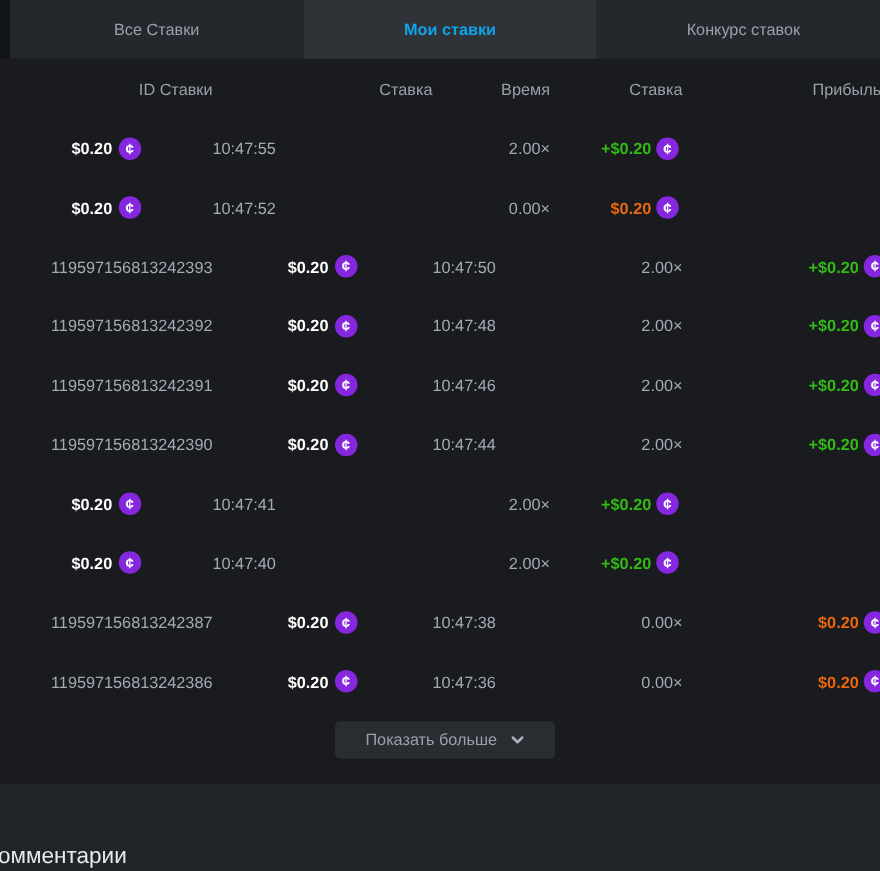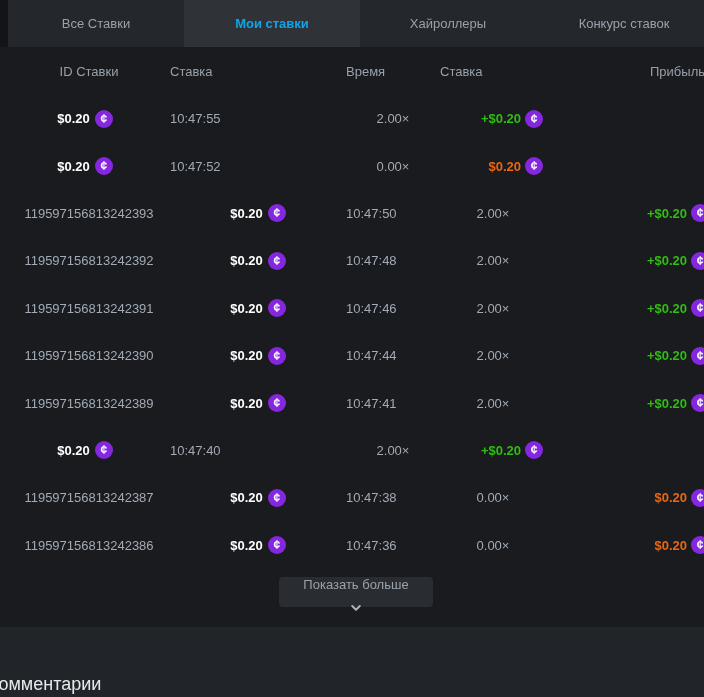--- a/index.html
+++ b/index.html
@@ -28,47 +28,47 @@
   
   .table-section { height: 580px; background: #191b1f; }
   .thead, .trow {
     display: grid;
     grid-template-columns: 170px 176px 94px 106px 166px;
     align-items: center;
     width: 712px;
   }
   .thead { height: 48px; color: #98a0aa; font-size: 13px; }
   .trow  { height: 47.4px; font-size: 13px; color: #a2aab4; cursor: pointer; }
-  .cell.c-id     { padding-left: 8px; text-align: center; }
+  .cell.c-id     { padding-left: 8px; text-align: right; }
   .cell.c-bet    { display: flex; justify-content: center; align-items: center; gap: 5px; }
   .cell.c-time   { }
-  .cell.c-payout { text-align: center; }
+  .cell.c-payout { text-align: right; }
   .cell.c-profit { display: flex; justify-content: flex-end; align-items: center; gap: 4px; padding-right: 3px; }
-  .th.c-bet, .th.c-time, .th.c-payout { text-align: left; }
+  .th.c-bet, .th.c-time, .th.c-payout { text-align: right; }
   .th.c-profit { text-align: right; padding-right: 7px; }
   .bet-val { color: #ffffff; font-weight: 700; }
   .pval { font-weight: 700; }
   .pval.win  { color: var(--green, #31bb14); }
   .pval.loss { color: var(--orange, #ea670e); }
   .coin {
     width: 18px; height: 18px; border-radius: 50%;
     background: var(--purple, #8627e0);
     color: #ffffff; font-weight: 700; font-size: 12px;
     display: inline-flex; align-items: center; justify-content: center;
     flex: 0 0 18px; line-height: 1;
   }
 
   
   .show-more-wrap { width: 712px; display: flex; justify-content: center; }
   .show-more {
     margin-top: 8px; height: 30px;
     background: #292c31; border: none; border-radius: 4px;
     color: #99a1aa; font-size: 13px; font-family: inherit;
     display: inline-flex; align-items: center; gap: 10px;
-    padding: 0 24px; cursor: pointer; flex-direction: column;
+    padding: 0 24px; cursor: pointer;
   }
   .chev { display: inline-flex; color: #aab1b9; }
 
   
   .comments-section {
     height: 70px; background: #212429;
     display: flex; align-items: flex-end;
   }
   .comments-title {
     margin: 0 0 2px -12px;
@@ -77,21 +77,20 @@
 </style>
 </head>
 <body>
 
 <div class="page">
 
   <div class="tabbar-strip">
     <div class="tabbar">
       <button class="tab">Все Ставки</button>
       <button class="tab active">Мои ставки</button>
-      <button class="tab">Хайроллеры</button>
       <button class="tab">Конкурс ставок</button>
     </div>
   </div>
 
   <div class="table-section">
     <div class="thead">
       <div class="th cell c-id">ID Ставки</div>
       <div class="th c-bet">Ставка</div>
       <div class="th c-time">Время</div>
       <div class="th c-payout">Ставка</div>
@@ -175,21 +174,20 @@
     </div>
     <div class="cell c-time">10:47:44</div>
     <div class="cell c-payout">2.00×</div>
     <div class="cell c-profit">
       <span class="pval win">+$0.20</span>
       <span class="coin">¢</span>
     </div>
   </div>
 
   <div class="trow">
-    <div class="cell c-id">119597156813242389</div>
     <div class="cell c-bet">
       <span class="bet-val">$0.20</span>
       <span class="coin">¢</span>
     </div>
     <div class="cell c-time">10:47:41</div>
     <div class="cell c-payout">2.00×</div>
     <div class="cell c-profit">
       <span class="pval win">+$0.20</span>
       <span class="coin">¢</span>
     </div>

